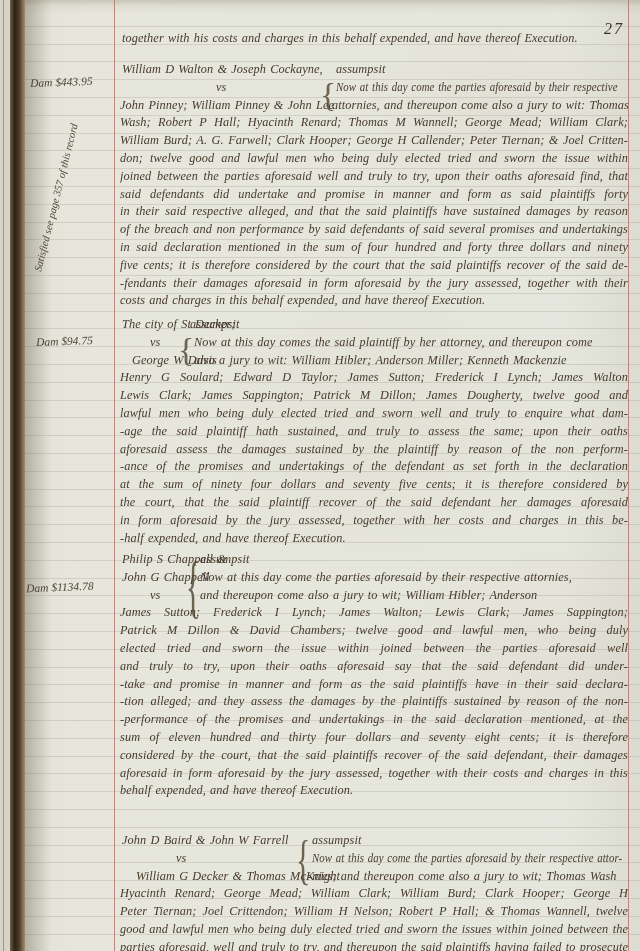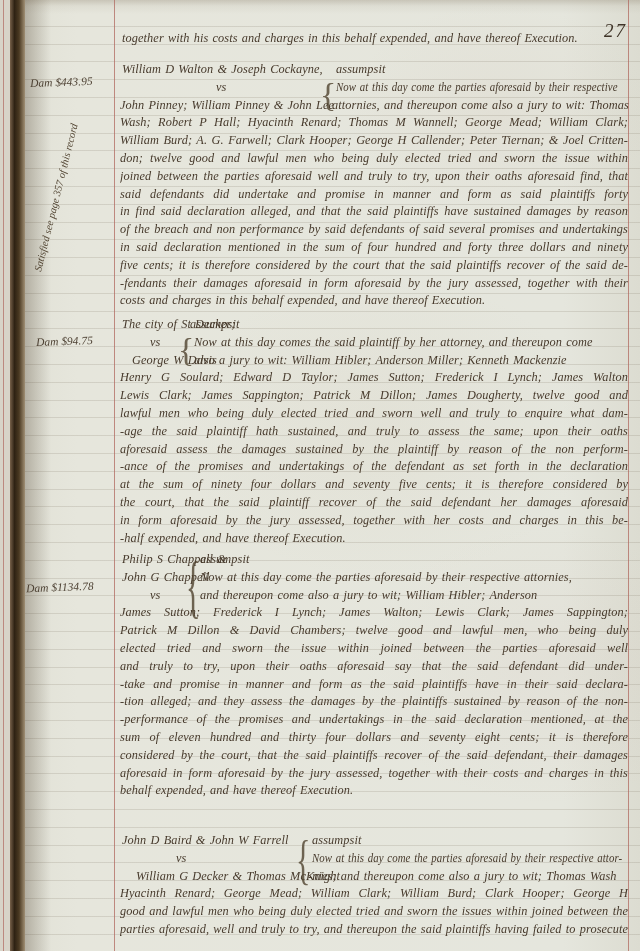--- a/index.html
+++ b/index.html
@@ -23,21 +23,21 @@
   }
   .prev-edge{position:absolute;left:0;top:0;bottom:0;width:10px;background:#d8d3c8;}
   .prev-edge::after{content:"";position:absolute;left:3px;top:0;bottom:0;width:1px;background:rgba(176,104,95,.7);}
   .gutter{position:absolute;left:10px;top:0;bottom:0;width:15px;
     background:linear-gradient(90deg,#77614a 0%,#2e2213 30%,#4a3922 60%,#a08f74 100%);}
   .gutter-shadow{position:absolute;left:25px;top:0;bottom:0;width:26px;
     background:linear-gradient(90deg,rgba(59,44,24,.28),rgba(59,44,24,0));}
   .vline{position:absolute;top:0;bottom:0;width:1px;background:#b0685f;opacity:.75;}
   .vline.margin{left:114px;}
   .vline.right{left:628px;}
-  .page-number{position:absolute;left:604px;top:20px;font-size:19px;color:#3e3327;letter-spacing:2px;}
+  .page-number{position:absolute;left:604px;top:20px;font-size:16px;color:#3e3327;letter-spacing:2px;}
   .hand{font-size:12.3px;letter-spacing:.1px;word-spacing:1px;}
   .carryover{position:absolute;left:122px;top:31px;width:500px;white-space:nowrap;font-style:italic;}
   .mnote{position:absolute;font-size:11.5px;color:#4e4234;white-space:nowrap;transform:rotate(-2deg);}
   .satisfied{position:absolute;left:-58px;top:192px;width:228px;text-align:center;
     font-size:10.5px;color:#554836;white-space:nowrap;
     transform:rotate(-76deg);}
   .case{position:absolute;left:120px;width:508px;}
   .hrow{position:relative;height:17.8px;line-height:17.9px;}
   .hl,.hr{position:absolute;top:0;white-space:nowrap;}
   .fit{transform:scaleX(.88);transform-origin:0 50%;}
@@ -78,21 +78,21 @@
         <span class="hl" style="left:0px">John Pinney; William Pinney &amp; John Lee</span>
         <span class="hr" style="left:212px">attornies, and thereupon come also a jury to wit: Thomas</span>
       </div>
     <div class="brace" style="left:200px;top:17px;font-size:34px">{</div>
     <div>
         <div class="bline">Wash; Robert P Hall; Hyacinth Renard; Thomas M Wannell; George Mead; William Clark;</div>
         <div class="bline">William Burd; A. G. Farwell; Clark Hooper; George H Callender; Peter Tiernan; &amp; Joel Critten-</div>
         <div class="bline">don; twelve good and lawful men who being duly elected tried and sworn the issue within</div>
         <div class="bline">joined between the parties aforesaid well and truly to try, upon their oaths aforesaid find, that</div>
         <div class="bline">said defendants did undertake and promise in manner and form as said plaintiffs forty</div>
-        <div class="bline">in find said declaration alleged, and that the said plaintiffs have sustained damages by reason</div>
+        <div class="bline">in their said respective alleged, and that the said plaintiffs have sustained damages by reason</div>
         <div class="bline">of the breach and non performance by said defendants of said several promises and undertakings</div>
         <div class="bline">in said declaration mentioned in the sum of four hundred and forty three dollars and ninety</div>
         <div class="bline">five cents; it is therefore considered by the court that the said plaintiffs recover of the said de-</div>
         <div class="bline">-fendants their damages aforesaid in form aforesaid by the jury assessed, together with their</div>
       </div>
     <div class="closing">costs and charges in this behalf expended, and have thereof Execution.</div>
   </section>
 
   <section class="case hand" style="top:316px">
     <div class="hrow">
@@ -160,17 +160,18 @@
         <span class="hl" style="left:56px">vs</span>
         <span class="hr fit" style="left:192px">Now at this day come the parties aforesaid by their respective attor-</span>
       </div>
     <div class="hrow">
         <span class="hl" style="left:16px">William G Decker &amp; Thomas McKnight</span>
         <span class="hr" style="left:188px">-nies; and thereupon come also a jury to wit; Thomas Wash</span>
       </div>
     <div class="brace" style="left:176px;top:1px;font-size:30px;transform:scaleY(1.8)">{</div>
     <div>
         <div class="bline">Hyacinth Renard; George Mead; William Clark; William Burd; Clark Hooper; George H Callender;</div>
+        <div class="bline">Peter Tiernan; Joel Crittendon; William H Nelson; Robert P Hall; &amp; Thomas Wannell, twelve</div>
         <div class="bline">good and lawful men who being duly elected tried and sworn the issues within joined between the</div>
         <div class="bline">parties aforesaid, well and truly to try, and thereupon the said plaintiffs having failed to prosecute</div>
       </div>
   </section>
 </div>
 
 </body></html>

